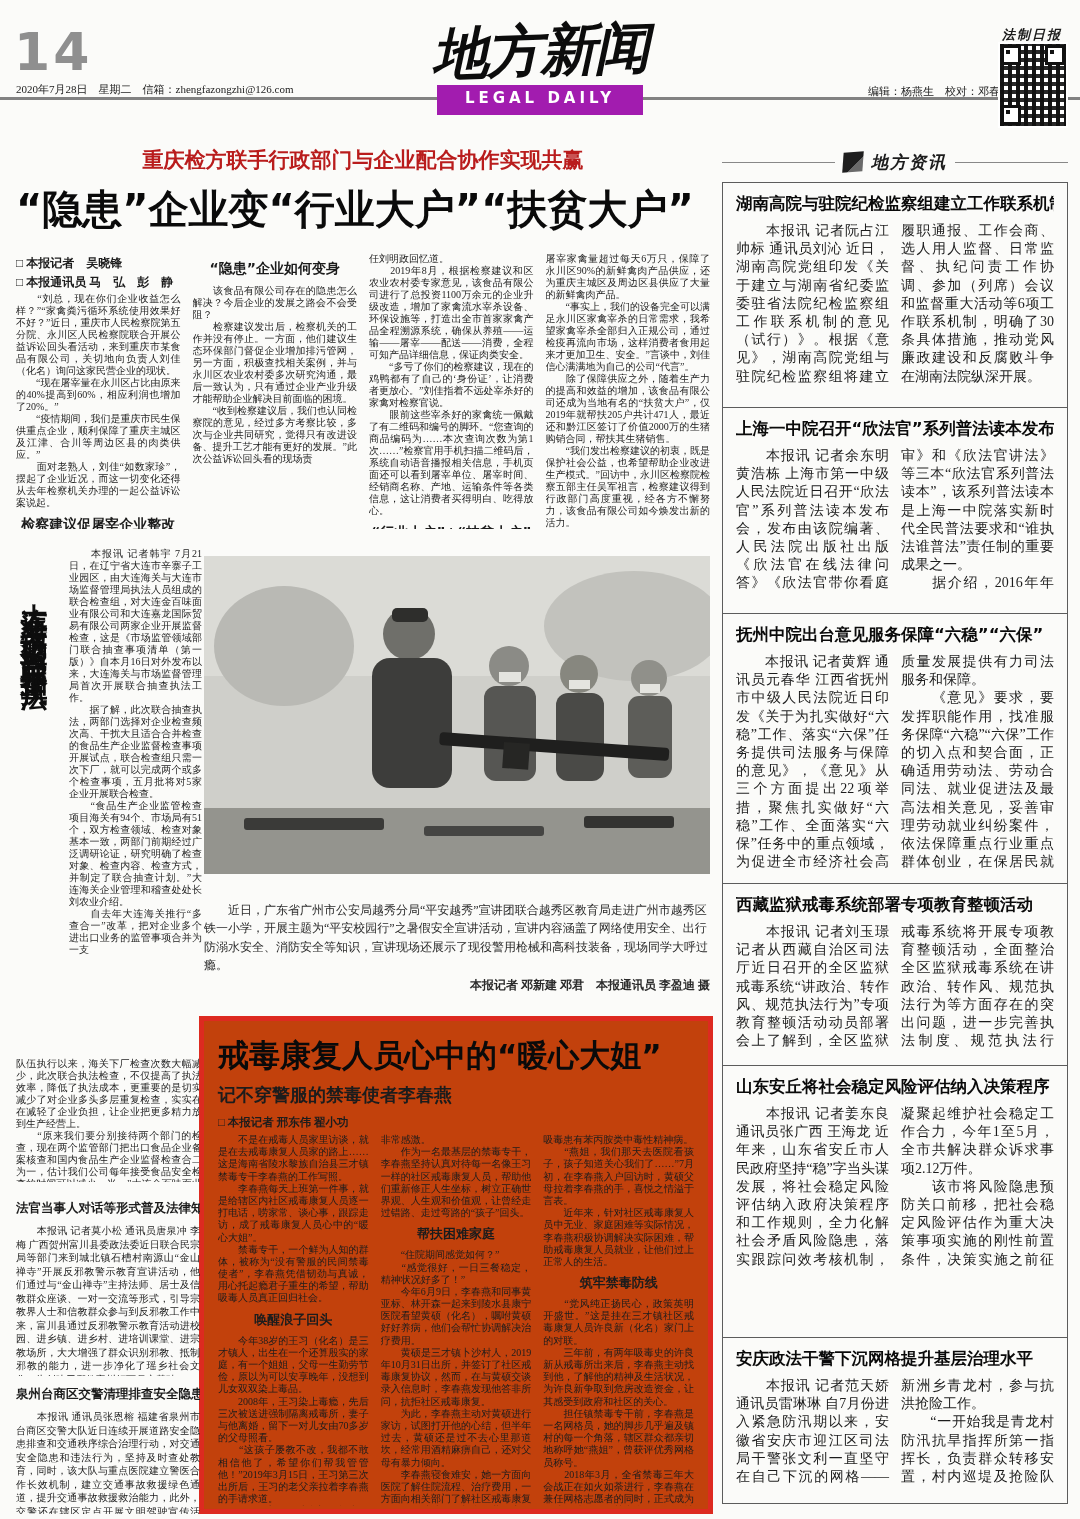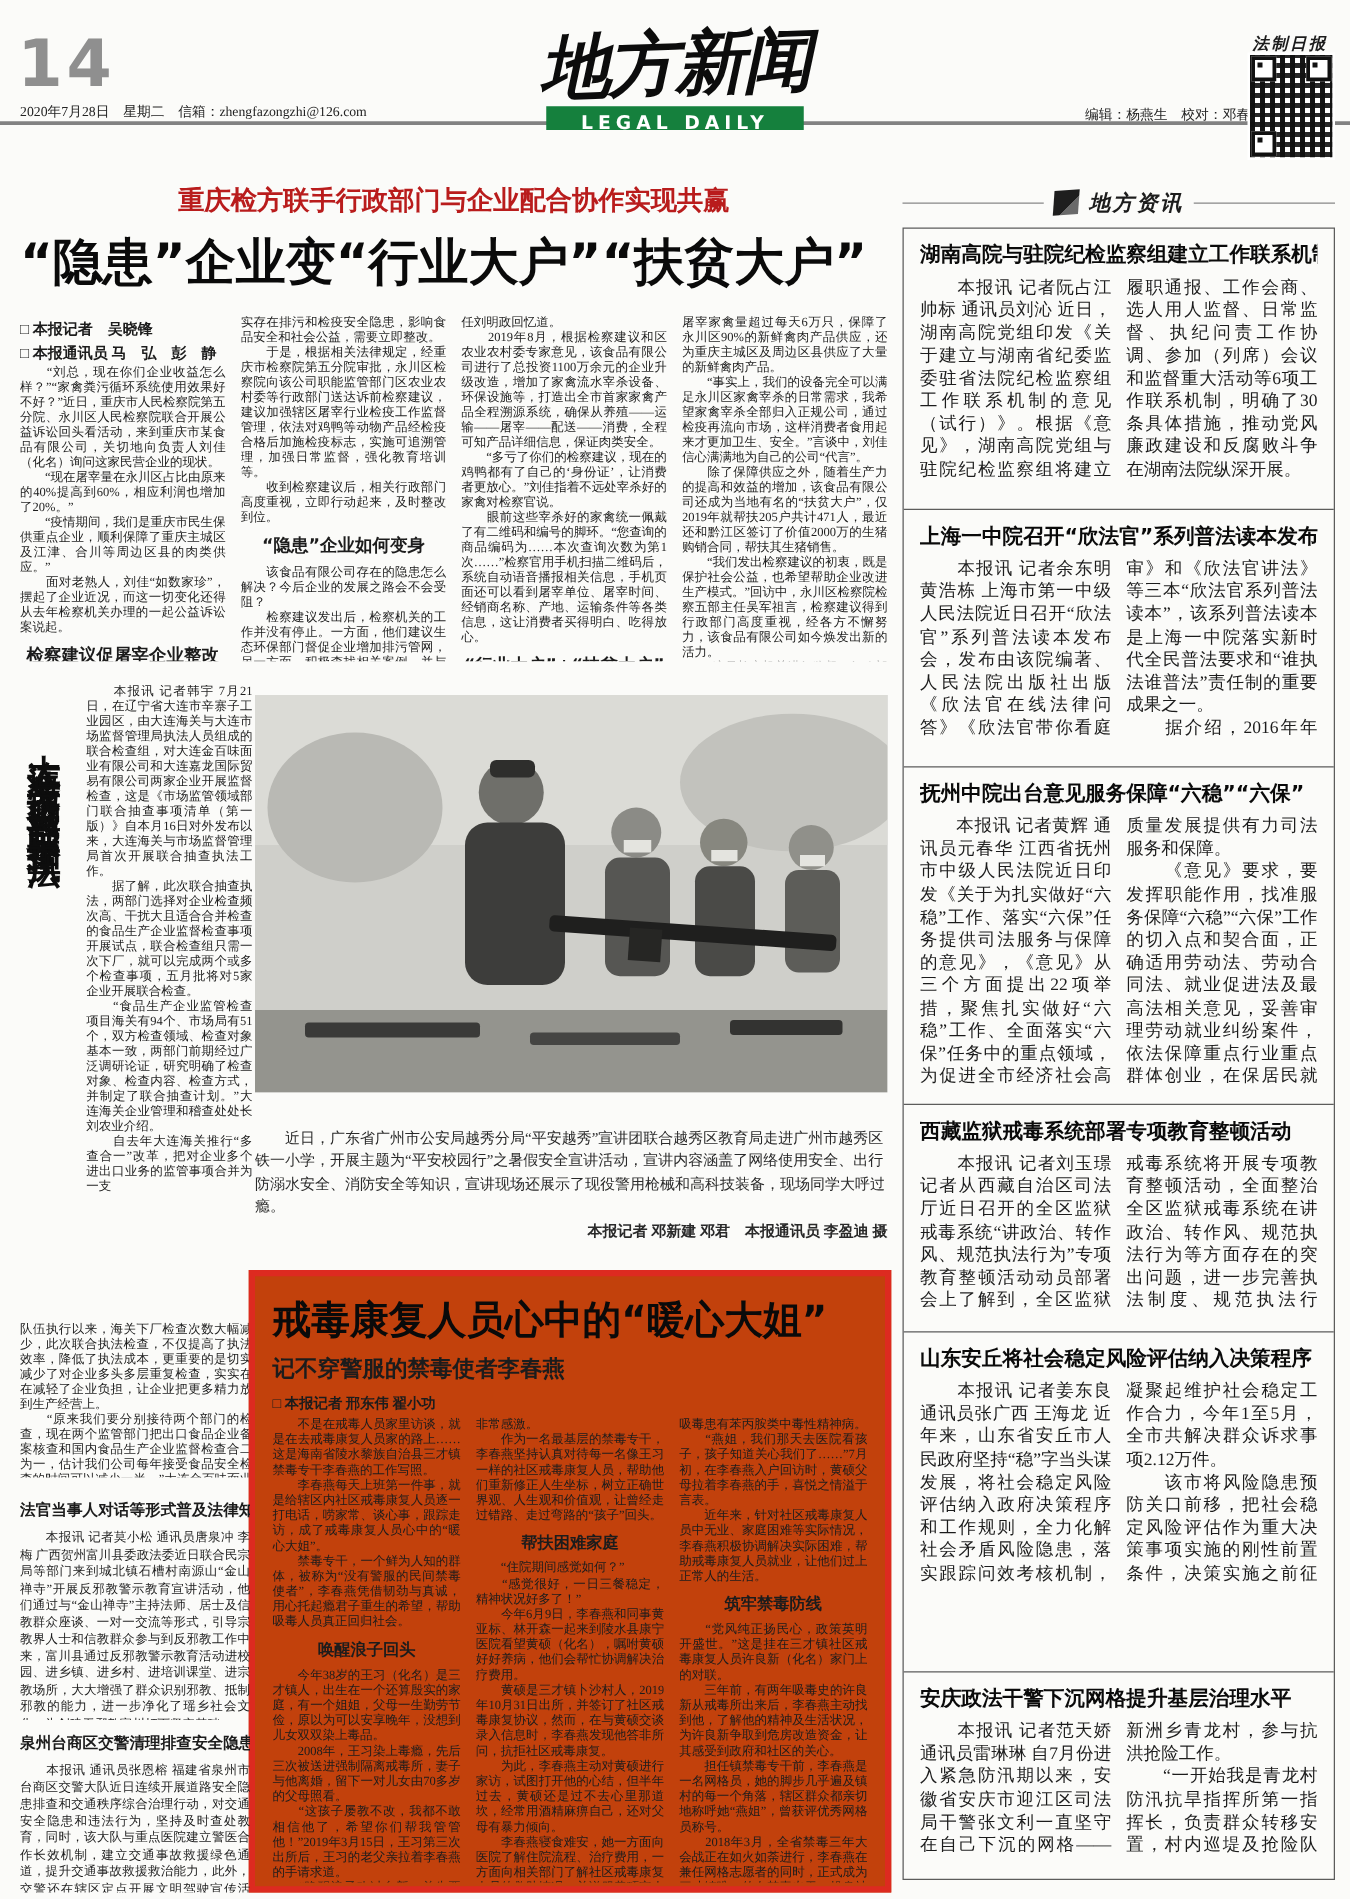--- a/index.html
+++ b/index.html
@@ -4,21 +4,21 @@
 <style>
   html,body{margin:0;padding:0;}
   body{width:1080px;height:1519px;position:relative;background:#fbfbf9;color:#1c1c1c;
        font-family:"Liberation Serif","DejaVu Serif",serif;overflow:hidden;}
   .abs{position:absolute;}
   
   .pagenum{left:14px;top:22px;font:800 52px "DejaVu Sans","Liberation Sans",sans-serif;color:#8f8f8f;letter-spacing:3px;}
   .dateline{left:16px;top:82px;font-size:11px;color:#222;}
   .masthead{left:50%;top:14px;transform:translateX(-50%) rotate(-2deg);font:900 56px "DejaVu Serif",serif;font-style:italic;color:#0c0c0c;letter-spacing:-2px;white-space:nowrap;}
   .hrule{left:0;top:97px;width:1080px;height:3px;background:#828282;}
-  .legalbar{left:50%;top:85px;transform:translateX(-50%);width:206px;height:19px;background:#15803d;color:#fff;
+  .legalbar{left:50%;top:85px;transform:translateX(-50%);width:206px;height:30px;background:#a21caf;color:#fff;
             font:bold 15px "DejaVu Sans",sans-serif;letter-spacing:4px;text-align:center;line-height:27px;z-index:2;}
   .editors{left:868px;top:84px;font-size:11px;color:#222;}
   .qrlabel{left:1002px;top:26px;font:900 13px "DejaVu Serif",serif;font-style:italic;letter-spacing:2px;white-space:nowrap;}
   .qr{left:1000px;top:44px;width:66px;height:82px;background:
       repeating-linear-gradient(0deg,rgba(17,17,17,.9) 0 4px,transparent 4px 8px),
       repeating-linear-gradient(90deg,#151515 0 4px,#fff 4px 8px);outline:2px solid #fff;z-index:3;}
   .fp{position:absolute;width:14px;height:14px;border:3px solid #111;background:#fff;}
   .fp::after{content:"";position:absolute;left:2px;top:2px;width:4px;height:4px;background:#111;}
   .fp.tl{left:1px;top:1px}.fp.tr{right:1px;top:1px}.fp.bl{left:1px;bottom:1px}
   
@@ -91,23 +91,20 @@
       <div class="byline">□ 本报记者　吴晓锋</div>
       <div class="byline">□ 本报通讯员 马　弘　彭　静</div>
       <div class="blk">　　“刘总，现在你们企业收益怎么样？”“家禽粪污循环系统使用效果好不好？”近日，重庆市人民检察院第五分院、永川区人民检察院联合开展公益诉讼回头看活动，来到重庆市某食品有限公司，关切地向负责人刘佳（化名）询问这家民营企业的现状。
 　　“现在屠宰量在永川区占比由原来的40%提高到60%，相应利润也增加了20%。”
 　　“疫情期间，我们是重庆市民生保供重点企业，顺利保障了重庆主城区及江津、合川等周边区县的肉类供应。”
 　　面对老熟人，刘佳“如数家珍”，摆起了企业近况，而这一切变化还得从去年检察机关办理的一起公益诉讼案说起。</div>
       <div class="subhead">检察建议促屠宰企业整改</div>
 
     </div>
     <div>
-      <div class="blk">实存在排污和检疫安全隐患，影响食品安全和社会公益，需要立即整改。
-　　于是，根据相关法律规定，经重庆市检察院第五分院审批，永川区检察院向该公司职能监管部门区农业农村委等行政部门送达诉前检察建议，建议加强辖区屠宰行业检疫工作监督管理，依法对鸡鸭等动物产品经检疫合格后加施检疫标志，实施可追溯管理，加强日常监督，强化教育培训等。
-　　收到检察建议后，相关行政部门高度重视，立即行动起来，及时整改到位。</div>
       <div class="subhead">“隐患”企业如何变身</div>
       <div class="blk">　　该食品有限公司存在的隐患怎么解决？今后企业的发展之路会不会受阻？
 　　检察建议发出后，检察机关的工作并没有停止。一方面，他们建议生态环保部门督促企业增加排污管网，另一方面，积极查找相关案例，并与永川区农业农村委多次研究沟通，最后一致认为，只有通过企业产业升级才能帮助企业解决目前面临的困境。
 　　“收到检察建议后，我们也认同检察院的意见，经过多方考察比较，多次与企业共同研究，觉得只有改进设备、提升工艺才能有更好的发展。”此次公益诉讼回头看的现场责</div>
     </div>
     <div>
       <div class="blk">任刘明政回忆道。
 　　2019年8月，根据检察建议和区农业农村委专家意见，该食品有限公司进行了总投资1100万余元的企业升级改造，增加了家禽流水宰杀设备、环保设施等，打造出全市首家家禽产品全程溯源系统，确保从养殖——运输——屠宰——配送——消费，全程可知产品详细信息，保证肉类安全。
 　　“多亏了你们的检察建议，现在的鸡鸭都有了自己的‘身份证’，让消费者更放心。”刘佳指着不远处宰杀好的家禽对检察官说。
 　　眼前这些宰杀好的家禽统一佩戴了有二维码和编号的脚环。“您查询的商品编码为……本次查询次数为第1次……”检察官用手机扫描二维码后，系统自动语音播报相关信息，手机页面还可以看到屠宰单位、屠宰时间、经销商名称、产地、运输条件等各类信息，这让消费者买得明白、吃得放心。</div>

